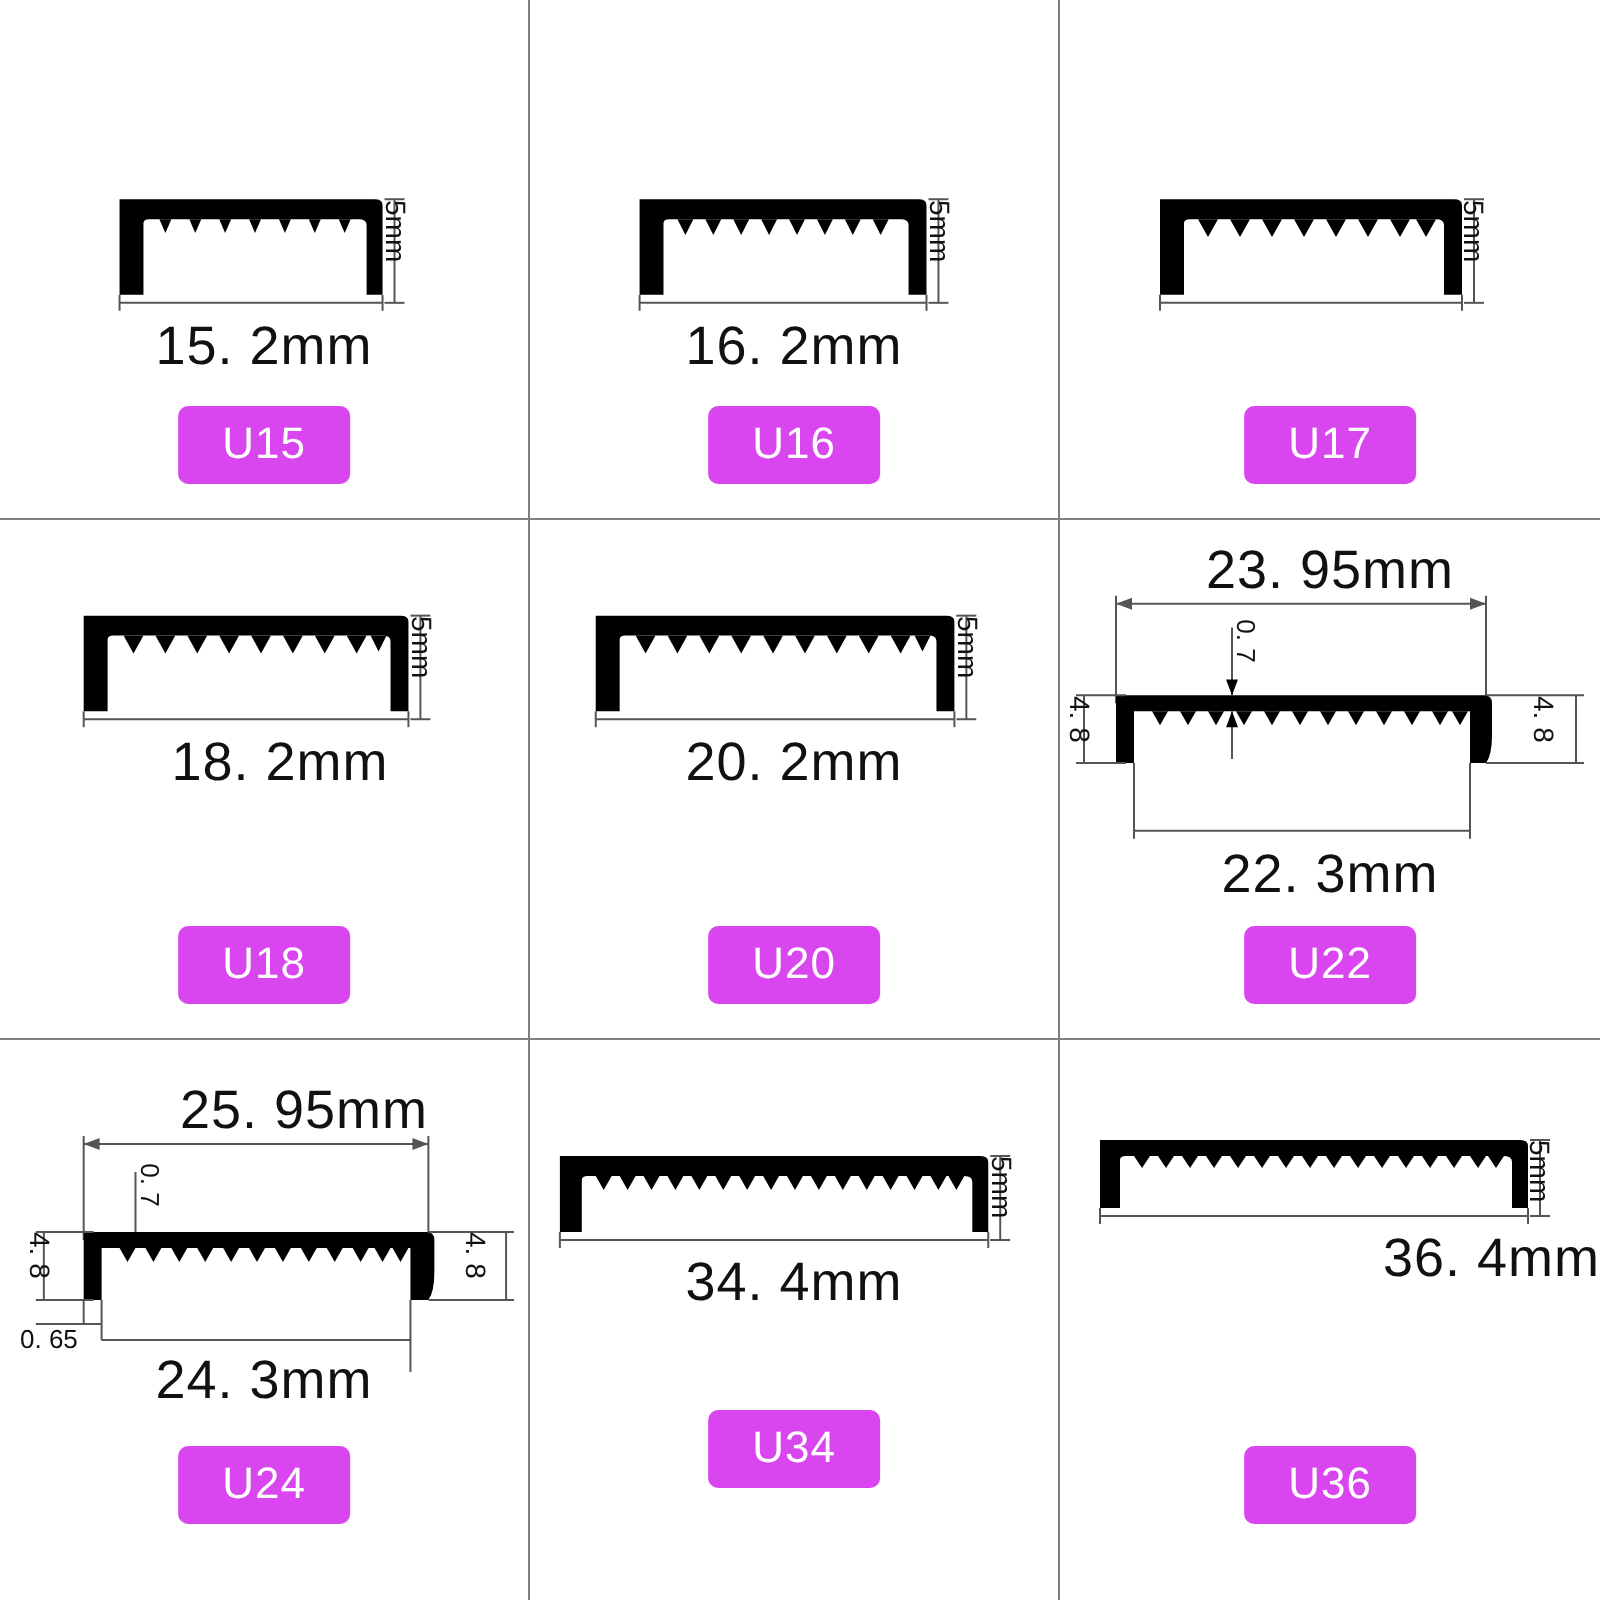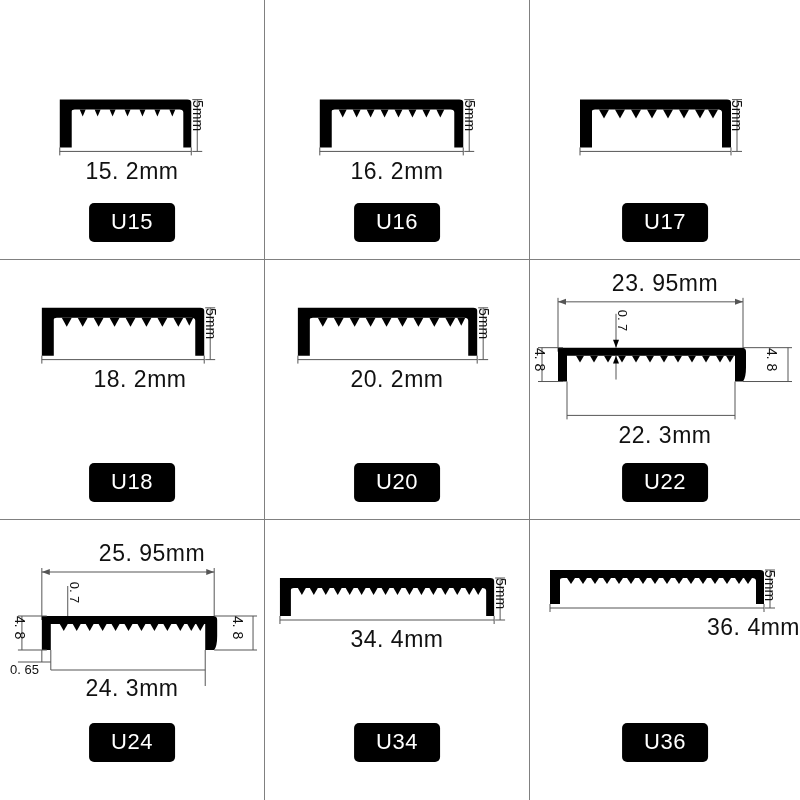--- a/index.html
+++ b/index.html
@@ -35,39 +35,39 @@
   .drawing svg { display: block; width: 100%; height: 100%; }
 
   
   .dim {
     position: absolute;
     color: #111111;
     white-space: nowrap;
     font-family: "Liberation Sans", sans-serif;
   }
   .dim-main {
-    font-size: 23px;
+    font-size: 27px;
     letter-spacing: 0.5px;
   }
 
   .dim-side {
     font-size: 14px;
     transform-origin: left top;
   }
   .dim-small {
     font-size: 13px;
   }
   .rot90 { transform: rotate(90deg); }
 
   
   .badge {
     position: absolute;
     left: 50%;
     transform: translateX(-50%);
-    background: #000000;
+    background: #d946ef;
     color: #ffffff;
     border-radius: 5px;
     font-size: 22px;
     line-height: 1;
     padding: 8px 22px 9px 22px;
     letter-spacing: 0.5px;
     text-align: center;
   }
 </style>
 </head>
@@ -342,21 +342,21 @@
         <line x1="15" y1="100" x2="230" y2="100" stroke="#555" stroke-width="1"></line>
         <line x1="15" y1="96" x2="15" y2="104" stroke="#555" stroke-width="1"></line>
         <line x1="230" y1="96" x2="230" y2="104" stroke="#555" stroke-width="1"></line>
         <line x1="236" y1="58" x2="236" y2="100" stroke="#555" stroke-width="1"></line>
         <line x1="231" y1="58" x2="241" y2="58" stroke="#555" stroke-width="1"></line>
         <line x1="231" y1="100" x2="241" y2="100" stroke="#555" stroke-width="1"></line>
       </svg>
     </div>
     <div class="dim dim-side rot90" style="left:244px; top:58px;">5mm</div>
     <div class="dim dim-main" style="left:0; right:0; top:106px; text-align:center;">34. 4mm</div>
-    <div class="badge" style="top:203px;">U34</div>
+    <div class="badge" style="top:185px;">U34</div>
   </div>
 
   <div class="cell col3 row3">
     <div class="drawing">
       <svg viewBox="0 0 270 280" preserveAspectRatio="none" aria-hidden="true">
         <path d="M20 50 L20 84 L30 84 L30 60 Q30 58 33 58 L222 58 Q226 58 226 61 L226 84 L234 84 L234 53 Q234 50 230 50 Z" fill="#000"></path>
         <g fill="#000">
           <path d="M37 58 l4 6 l4 -6 z"></path>
             <path d="M49 58 l4 6 l4 -6 z"></path>
           <path d="M61 58 l4 6 l4 -6 z"></path>

